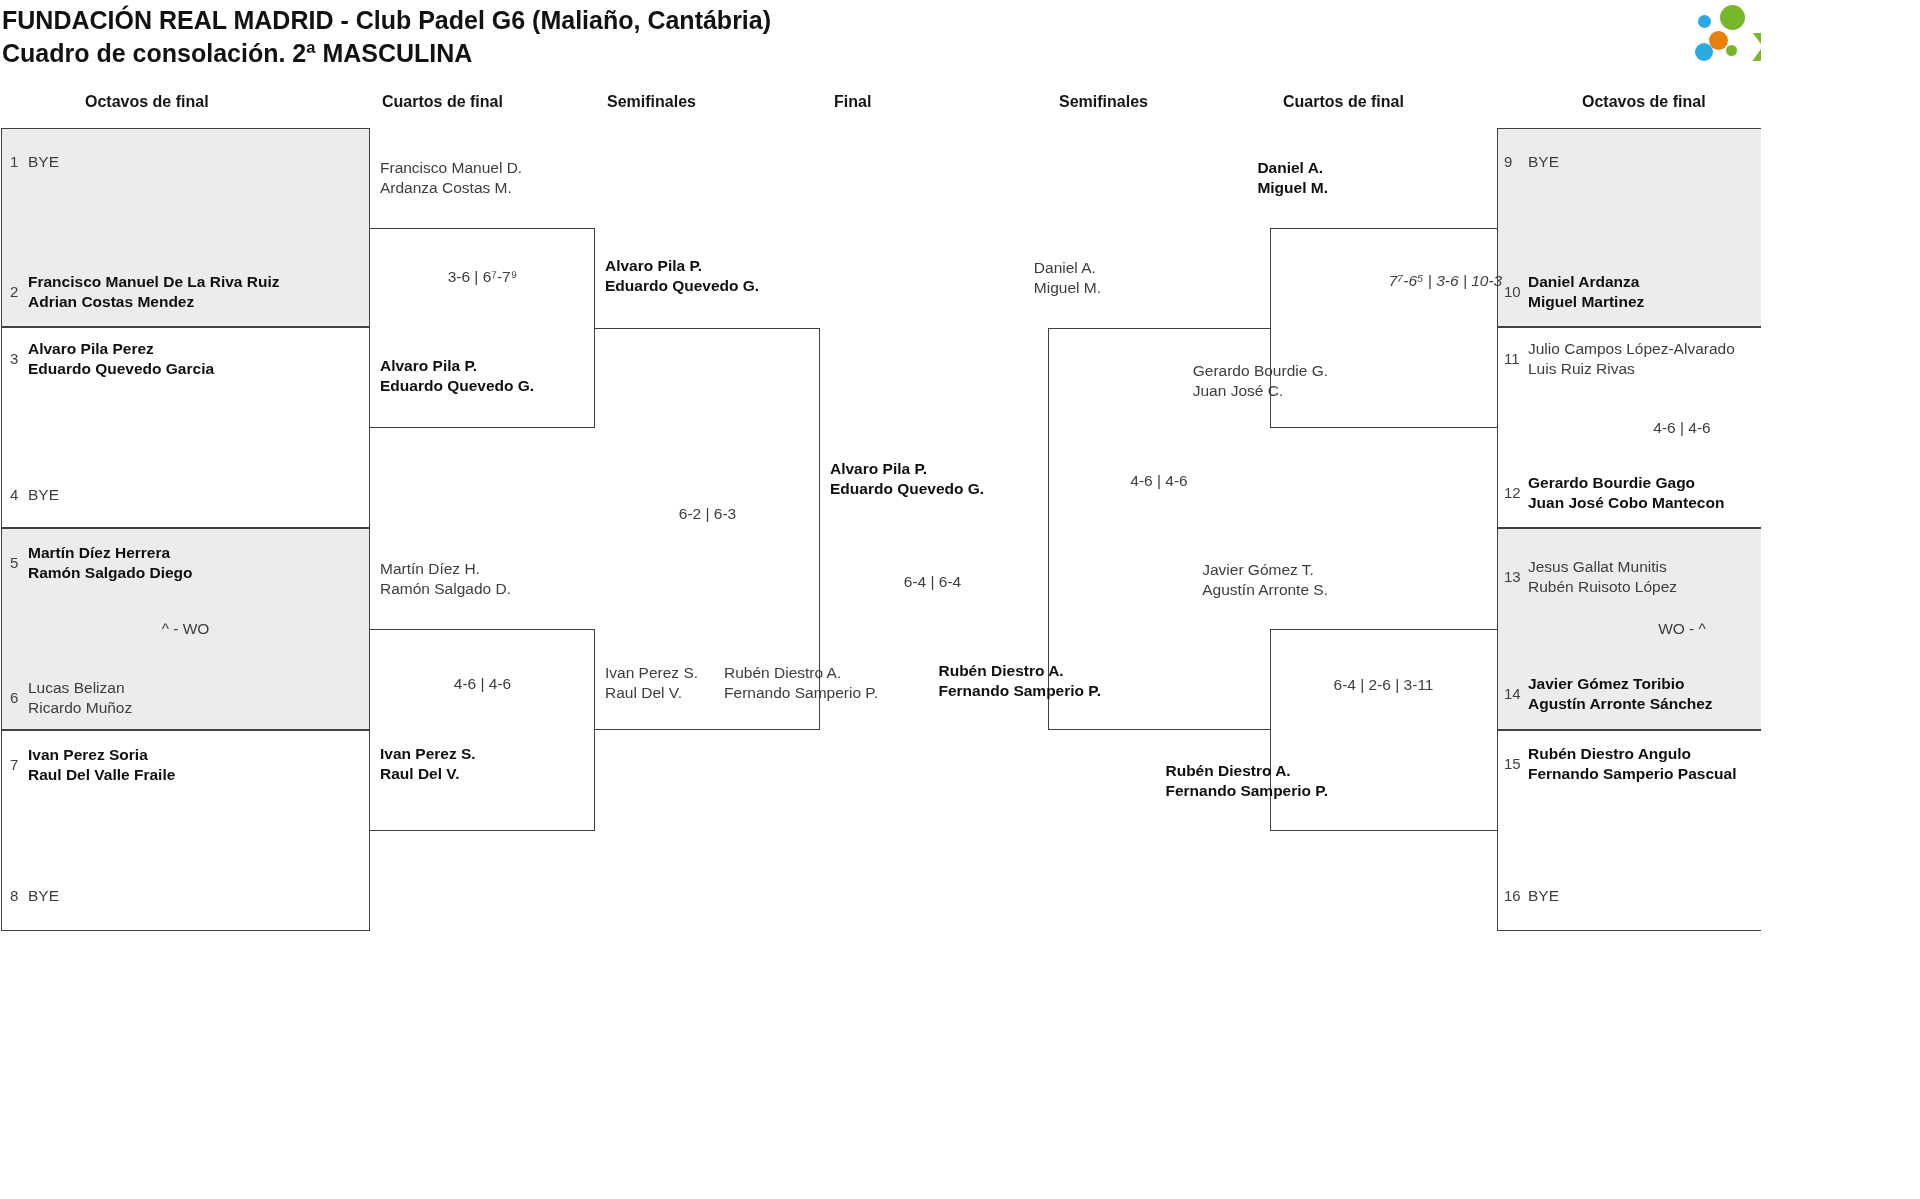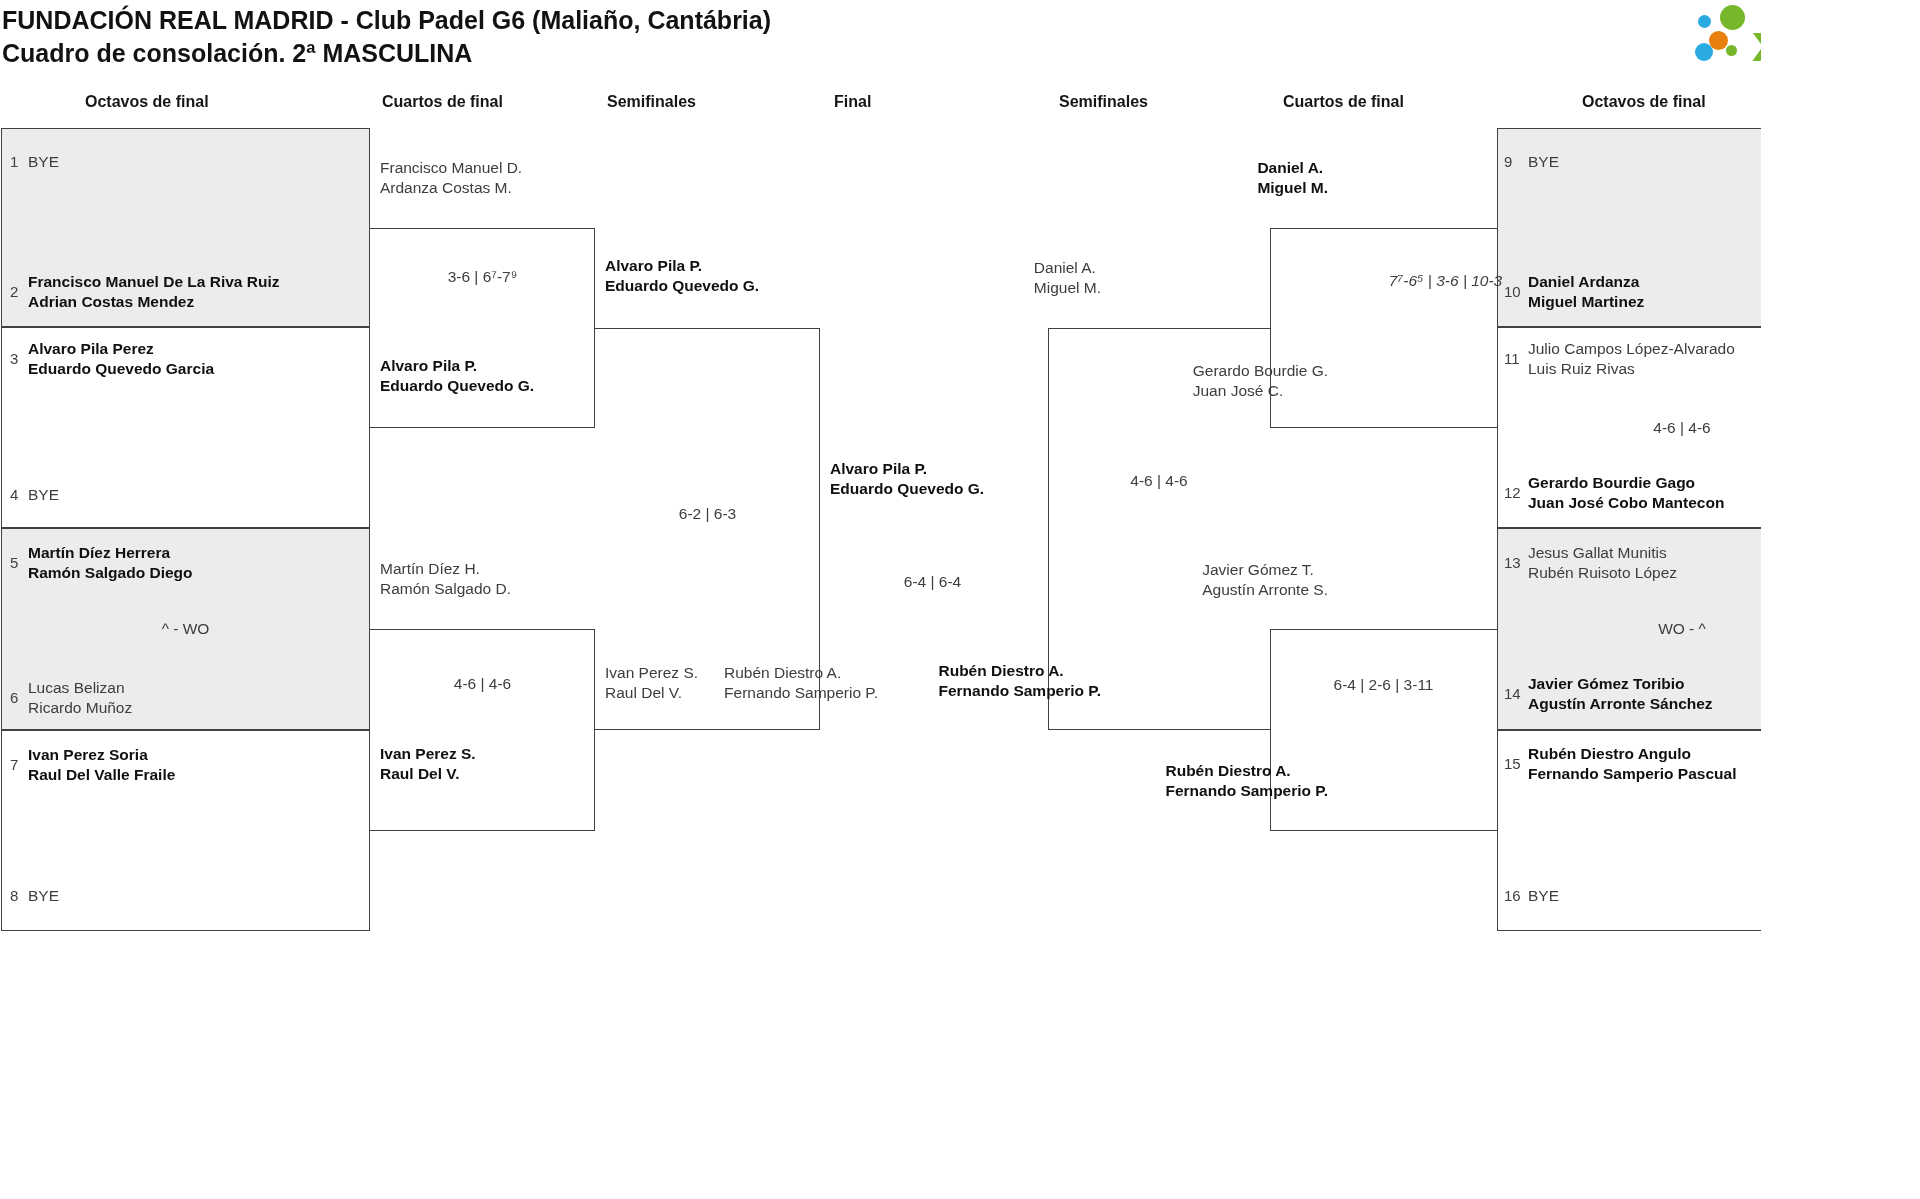--- a/index.html
+++ b/index.html
@@ -164,21 +164,21 @@
       <div>Luis Ruiz Rivas</div>
     </div>
   </div>
   <div class="slot slot-r" style="left:1504px;top:473px;">
     <span class="seed">12</span>
     <div class="names winner">
       <div>Gerardo Bourdie Gago</div>
       <div>Juan José Cobo Mantecon</div>
     </div>
   </div>
-  <div class="slot slot-r" style="left:1504px;top:543px;">
+  <div class="slot slot-r" style="left:1504px;top:557px;">
     <span class="seed">13</span>
     <div class="names">
       <div>Jesus Gallat Munitis</div>
       <div>Rubén Ruisoto López</div>
     </div>
   </div>
   <div class="slot slot-r" style="left:1504px;top:674px;">
     <span class="seed">14</span>
     <div class="names winner">
       <div>Javier Gómez Toribio</div>

